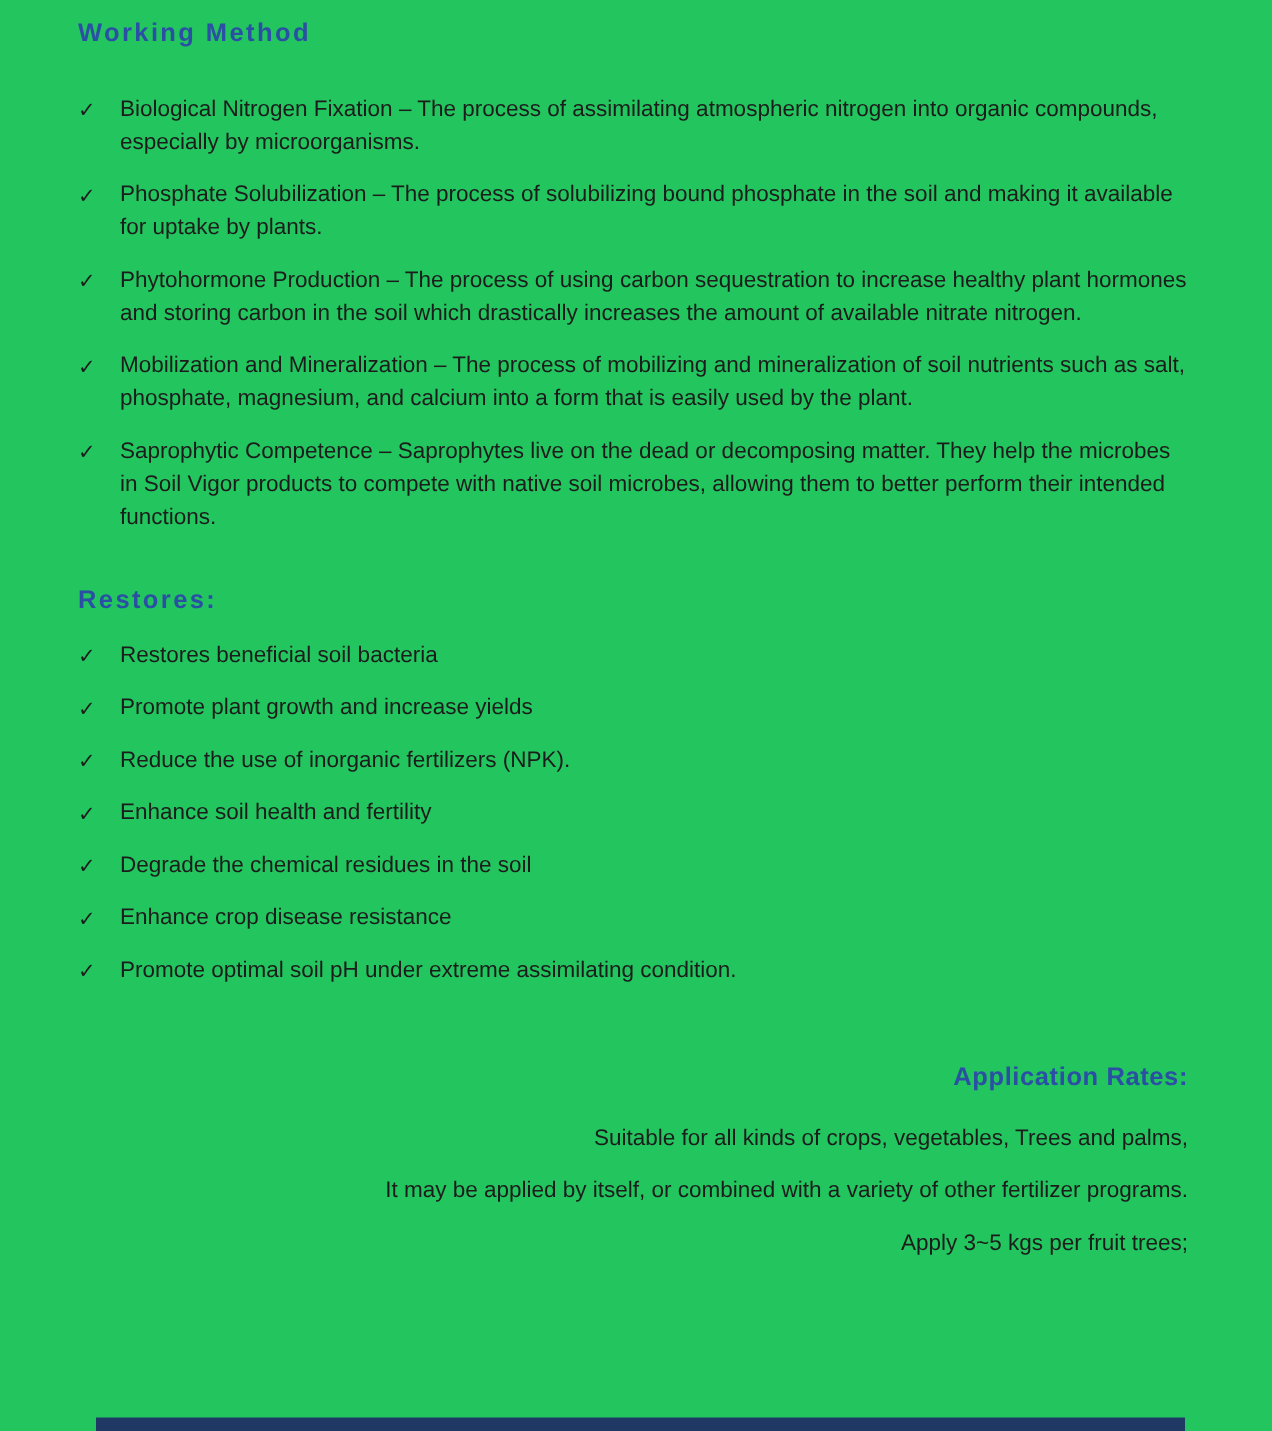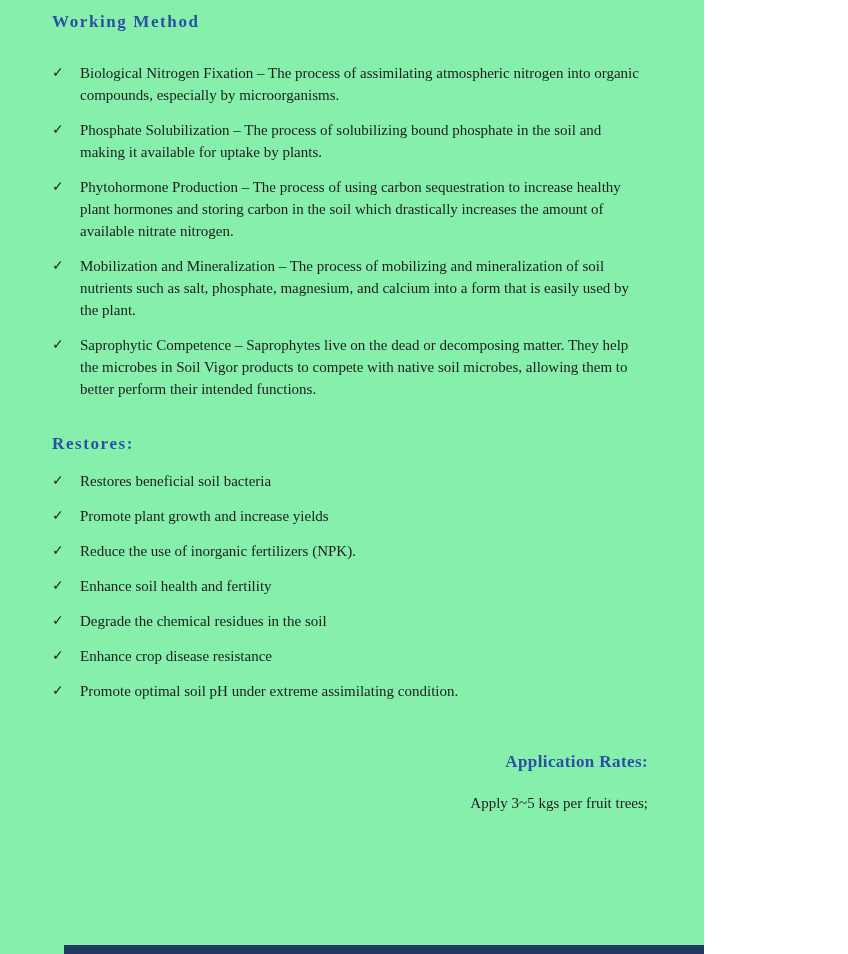--- a/index.html
+++ b/index.html
@@ -1,21 +1,21 @@
 <!DOCTYPE html>
 <html><head>
 <meta charset="utf-8">
 <style>
   html, body { margin: 0; padding: 0; background: #ffffff; }
   .page {
     position: relative;
-    width: 704px;
+    width: 848px;
     height: 954px;
-    background: #86efac;
-    font-family: Liberation Serif, serif;
+    background: #22c55e;
+    font-family: Liberation Sans, sans-serif;
     color: #1c1c1c;
     overflow: hidden;
     box-sizing: border-box;
   }
   .content {
     padding: 12px 56px 0 52px;
   }
   .heading {
     color: #2b4fa4;
     font-size: 17px;
@@ -127,19 +127,21 @@
         </div>
         <div class="bullet-item">
           <span class="check">✓</span>
           <span class="item-text">Promote optimal soil pH under extreme assimilating condition.</span>
         </div>
       </div>
     </div>
 
     <div class="rates-section">
       <h2 class="heading semi-spaced rates-heading">Application Rates:</h2>
+      <p>Suitable for all kinds of crops, vegetables, Trees and palms,</p>
+      <p>It may be applied by itself, or combined with a variety of other fertilizer programs.</p>
       <p>Apply 3~5 kgs per fruit trees;</p>
     </div>
 
   </div>
 
   <div class="footer-bar"></div>
 </div>
 
 </body></html>

